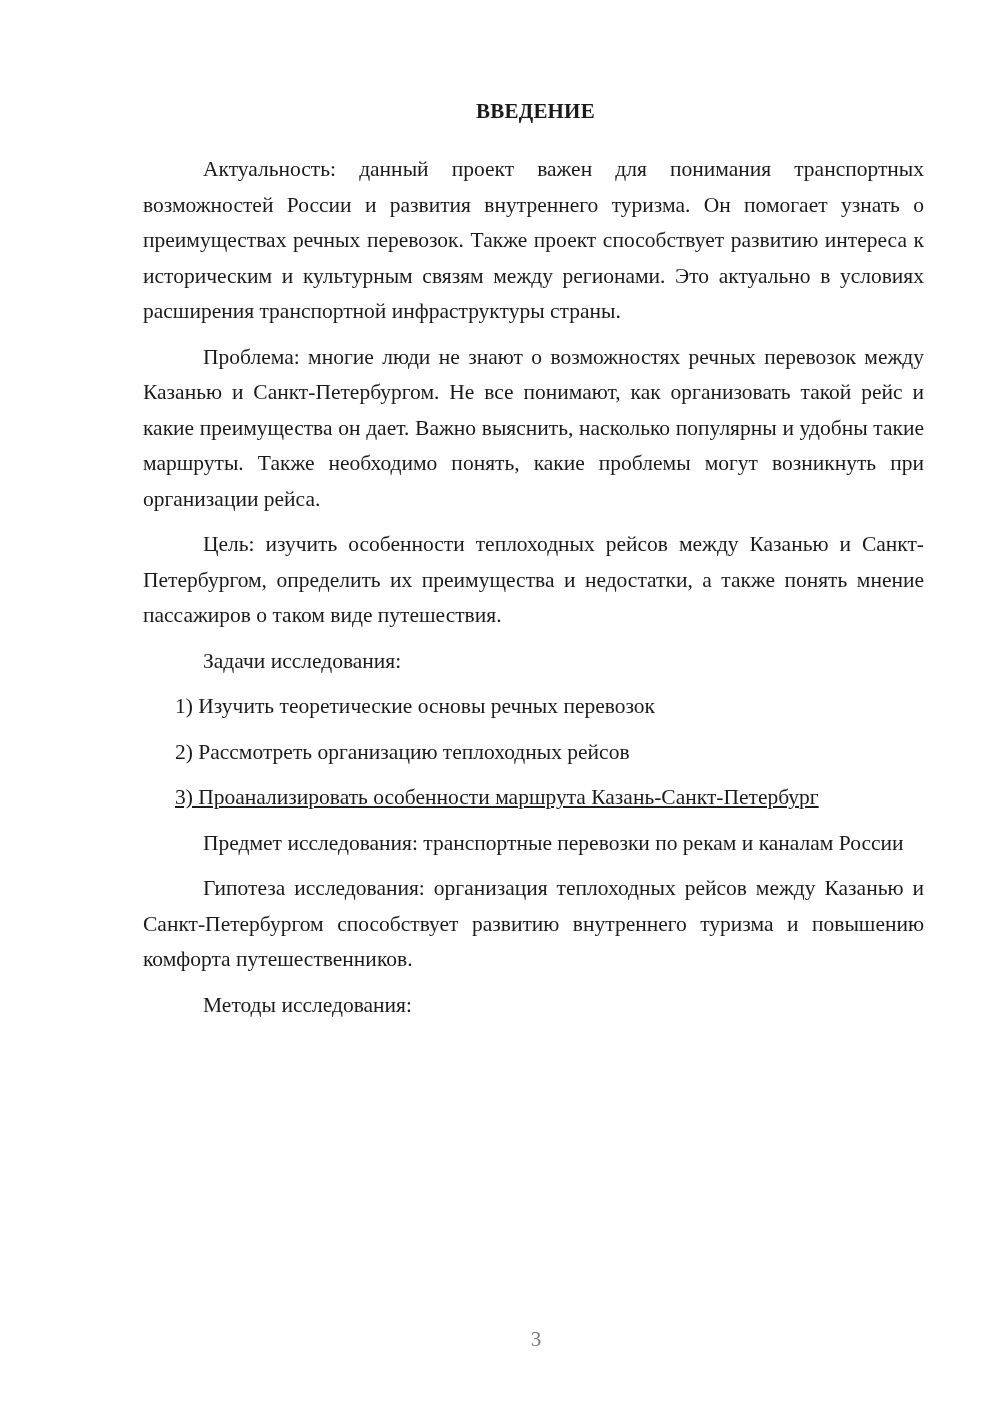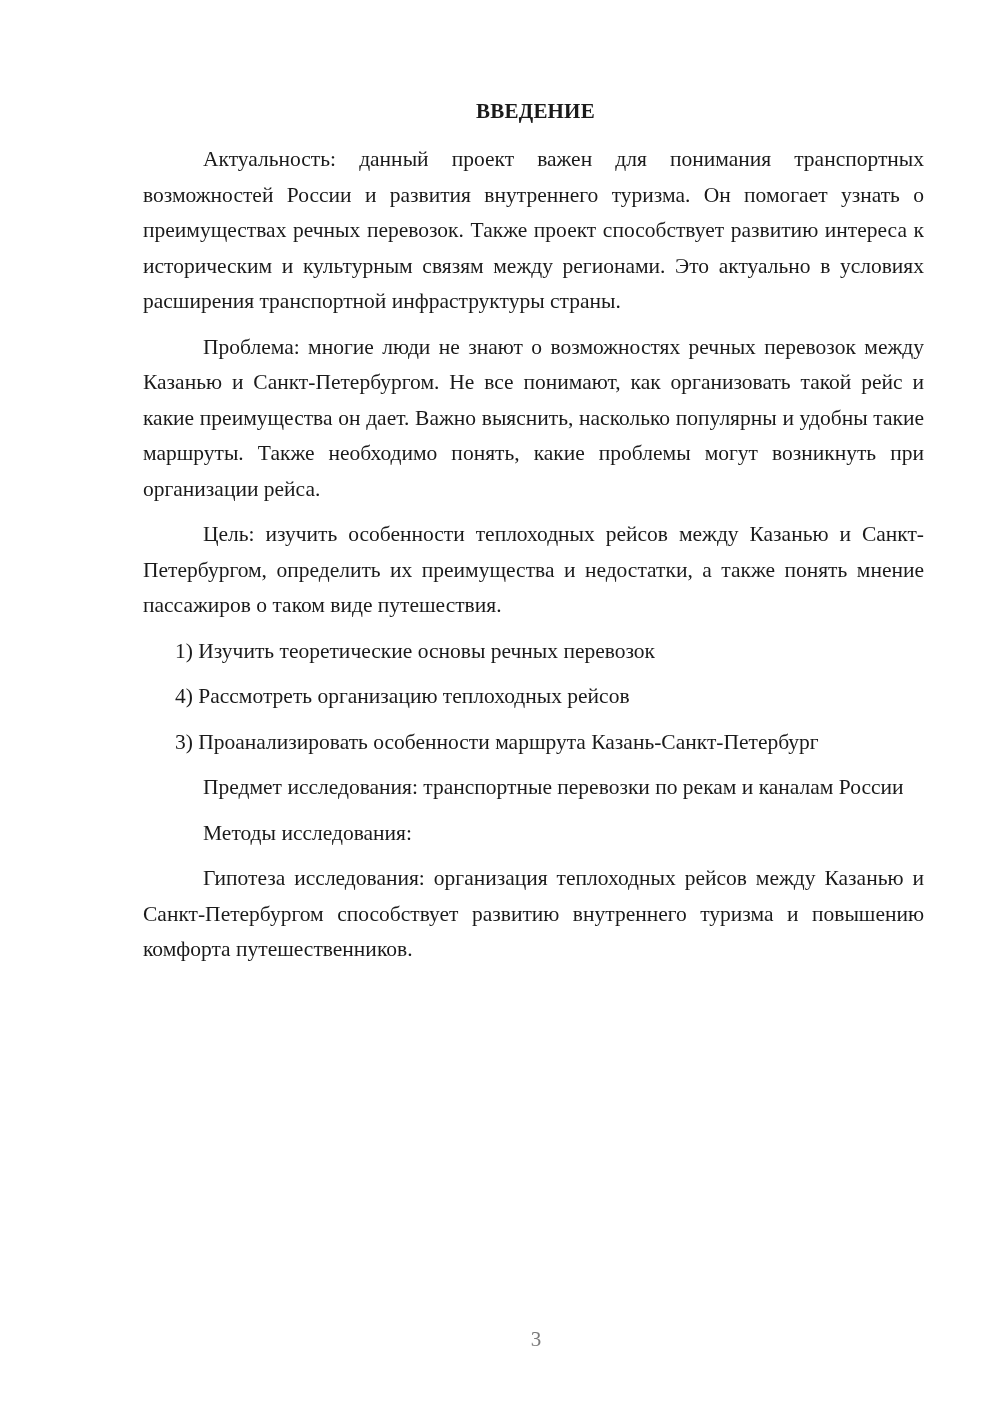--- a/index.html
+++ b/index.html
@@ -19,39 +19,40 @@
     position: absolute;
     left: 143px;
     top: 94px;
     width: 785px;
   }
   .title {
     text-align: center;
     font-weight: bold;
     font-size: 21px;
     line-height: 34px;
-    margin: 0 0 14px 0;
+    margin: 0 0 24px 0;
     letter-spacing: 0.2px;
   }
   .para {
     font-size: 21.5px;
     line-height: 35.5px;
     text-align: justify;
     text-indent: 60px;
     margin: 0 4px 10px 0;
   }
   .list-item {
     font-size: 21.5px;
     line-height: 35.5px;
     text-align: justify;
     text-indent: 32px;
     margin: 8px 0 10px 0;
   }
   .list-item.wide {
     text-align-last: left;
+    text-decoration: underline;
   }
   .page-number {
     position: absolute;
     left: 0;
     width: 1000px;
     top: 1327px;
     text-align: center;
     font-size: 21px;
     color: #7a7a7a;
     padding-left: 72px;
@@ -60,25 +61,26 @@
 </style>
 </head>
 <body>
 
 <div class="page">
   <h1 class="title">ВВЕДЕНИЕ</h1>
 
   <p class="para">Актуальность: данный проект важен для понимания транспортных возможностей России и развития внутреннего туризма. Он помогает узнать о преимуществах речных перевозок. Также проект способствует развитию интереса к историческим и культурным связям между регионами. Это актуально в условиях расширения транспортной инфраструктуры страны.</p>
   <p class="para">Проблема: многие люди не знают о возможностях речных перевозок между Казанью и Санкт-Петербургом. Не все понимают, как организовать такой рейс и какие преимущества он дает. Важно выяснить, насколько популярны и удобны такие маршруты. Также необходимо понять, какие проблемы могут возникнуть при организации рейса.</p>
   <p class="para">Цель: изучить особенности теплоходных рейсов между Казанью и Санкт-Петербургом, определить их преимущества и недостатки, а также понять мнение пассажиров о таком виде путешествия.</p>
+  <p class="para">Задачи исследования:</p>
 
   <div>
     <p class="list-item">1) Изучить теоретические основы речных перевозок</p>
-    <p class="list-item">4) Рассмотреть организацию теплоходных рейсов</p>
+    <p class="list-item">2) Рассмотреть организацию теплоходных рейсов</p>
     <p class="list-item wide">3) Проанализировать особенности маршрута Казань-Санкт-Петербург</p>
   </div>
 
   <p class="para">Предмет исследования: транспортные перевозки по рекам и каналам России</p>
+  <p class="para">Гипотеза исследования: организация теплоходных рейсов между Казанью и Санкт-Петербургом способствует развитию внутреннего туризма и повышению комфорта путешественников.</p>
   <p class="para">Методы исследования:</p>
-  <p class="para">Гипотеза исследования: организация теплоходных рейсов между Казанью и Санкт-Петербургом способствует развитию внутреннего туризма и повышению комфорта путешественников.</p>
 </div>
 
 <div class="page-number">3</div>
 
 </body></html>

